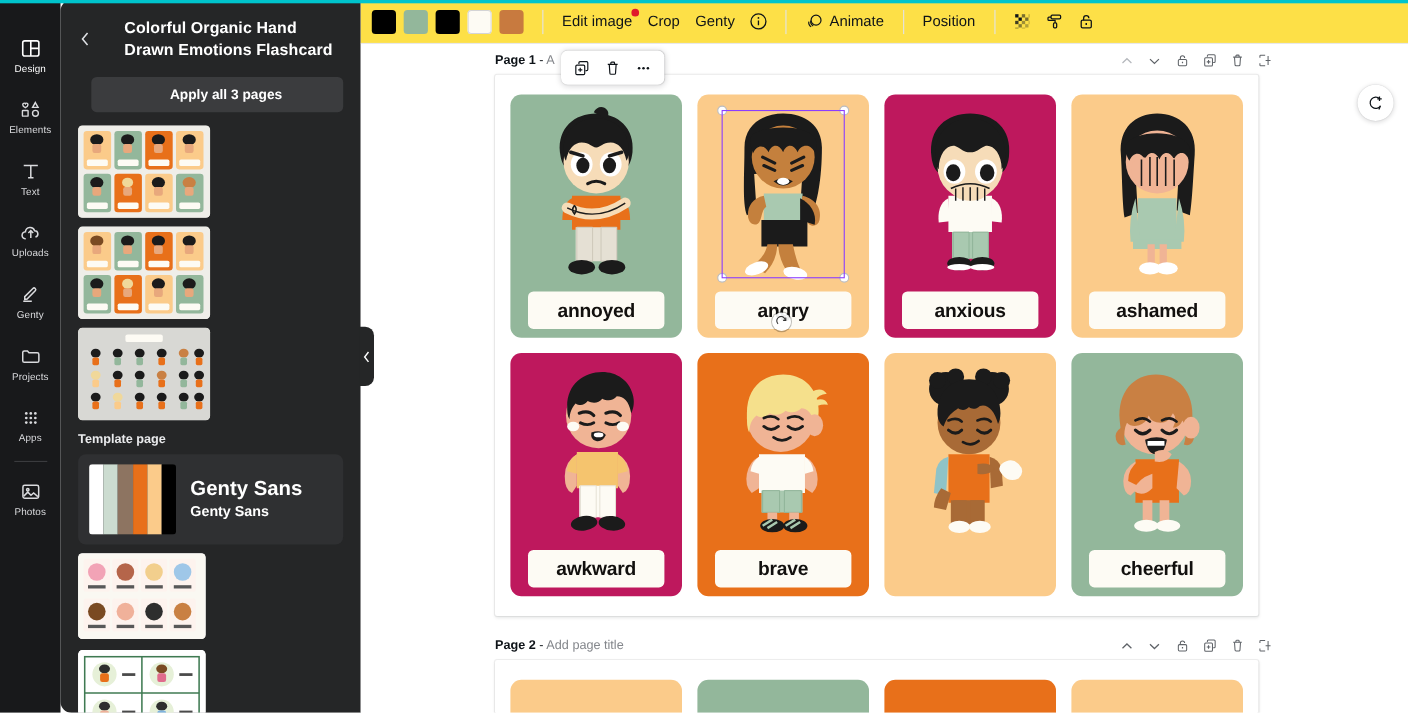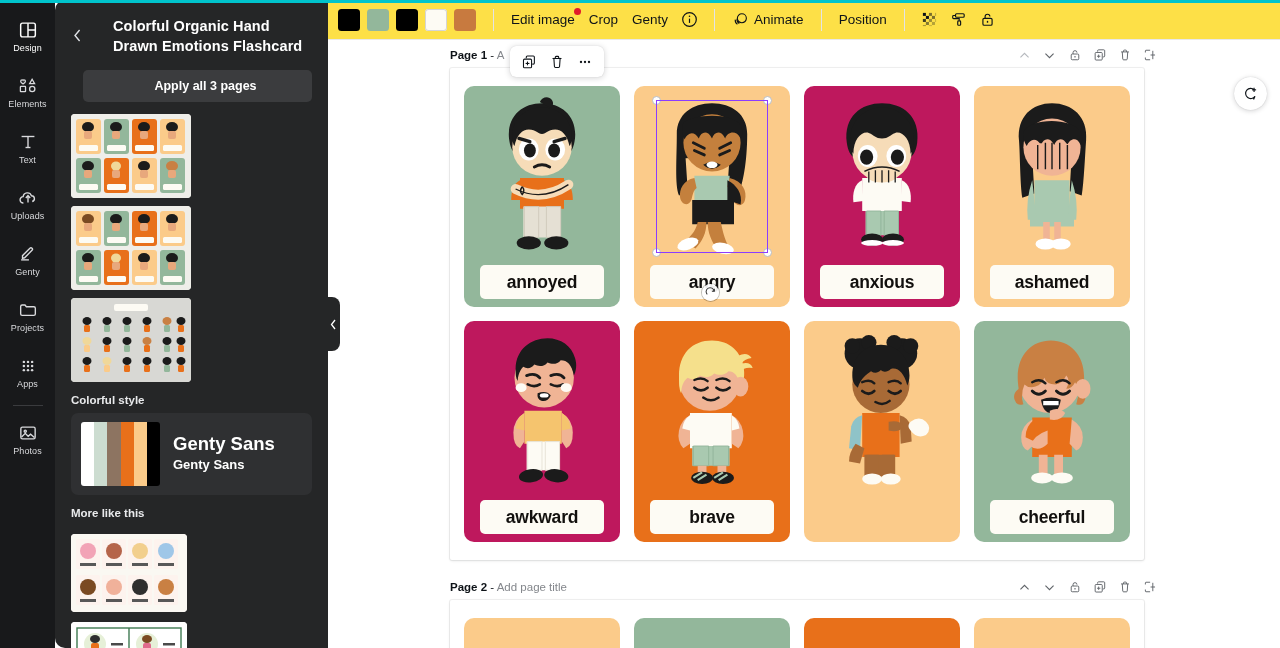--- a/index.html
+++ b/index.html
@@ -8,21 +8,21 @@
     overflow: hidden;
     font-family: "Liberation Sans", sans-serif;
     background: #ffffff;
   }
   .app { position: relative; width: 1280px; height: 648px; display: flex; }
 
   
   .rail {
     width: 55px; height: 648px; background: #18191b;
     display: flex; flex-direction: column; align-items: center;
-    padding-top: 8px; flex: 0 0 55px; position: relative; z-index: 5;
+    padding-top: 22px; flex: 0 0 55px; position: relative; z-index: 5;
   }
   .rail-item {
     width: 55px; height: 56px; display: flex; flex-direction: column;
     align-items: center; justify-content: center; gap: 3px;
     color: #d9dadd; cursor: pointer;
   }
   .rail-item.active { color: #fff; }
   .rail-label { font-size: 9px; letter-spacing: .1px; line-height: 1; }
   .rail-ico { width: 22px; height: 22px; display: block; }
   .rail-sep { width: 30px; height: 1px; background: #3a3b3e; margin: 5px 0; }
@@ -342,37 +342,36 @@
               <rect x="33" y="67" width="6" height="7" rx="1.5" fill="#fbcb8a"></rect>
               <rect x="53" y="67" width="6" height="7" rx="1.5"></rect>
               <rect x="73" y="67" width="6" height="7" rx="1.5"></rect>
               <rect x="93" y="67" width="6" height="7" rx="1.5" fill="#93b79b"></rect>
               <rect x="107" y="67" width="6" height="7" rx="1.5"></rect>
           </g>
         </svg>
       </div>
     </div>
 
-    <div class="sec-title">Colorful style</div>
+    <div class="sec-title">Template page</div>
     <div class="style-card">
       <div class="swatch-stack">
         <i style="background:#ffffff"></i>
         <i style="background:#ccdcd0"></i>
         <i style="background:#8d7461"></i>
         <i style="background:#e8701a"></i>
         <i style="background:#fbcb8a"></i>
         <i style="background:#000000"></i>
       </div>
       <div>
         <div class="font-name-lg">Genty Sans</div>
         <div class="font-name-sm">Genty Sans</div>
       </div>
     </div>
 
-    <div class="sec-title">More like this</div>
     <div class="mlt-grid">
       <div class="mlt">
         <svg viewBox="0 0 116 78" width="116" height="78">
           <rect width="116" height="78" fill="#faf8f2"></rect>
           <g>
             <rect x="5" y="5" width="24" height="30" rx="2" fill="#fdf3ee"></rect>
               <rect x="31" y="5" width="24" height="30" rx="2" fill="#fdf3ee"></rect>
             <rect x="57" y="5" width="24" height="30" rx="2" fill="#fdf3ee"></rect>
               <rect x="83" y="5" width="24" height="30" rx="2" fill="#fdf3ee"></rect>
             <rect x="5" y="41" width="24" height="30" rx="2" fill="#fdf3ee"></rect>

